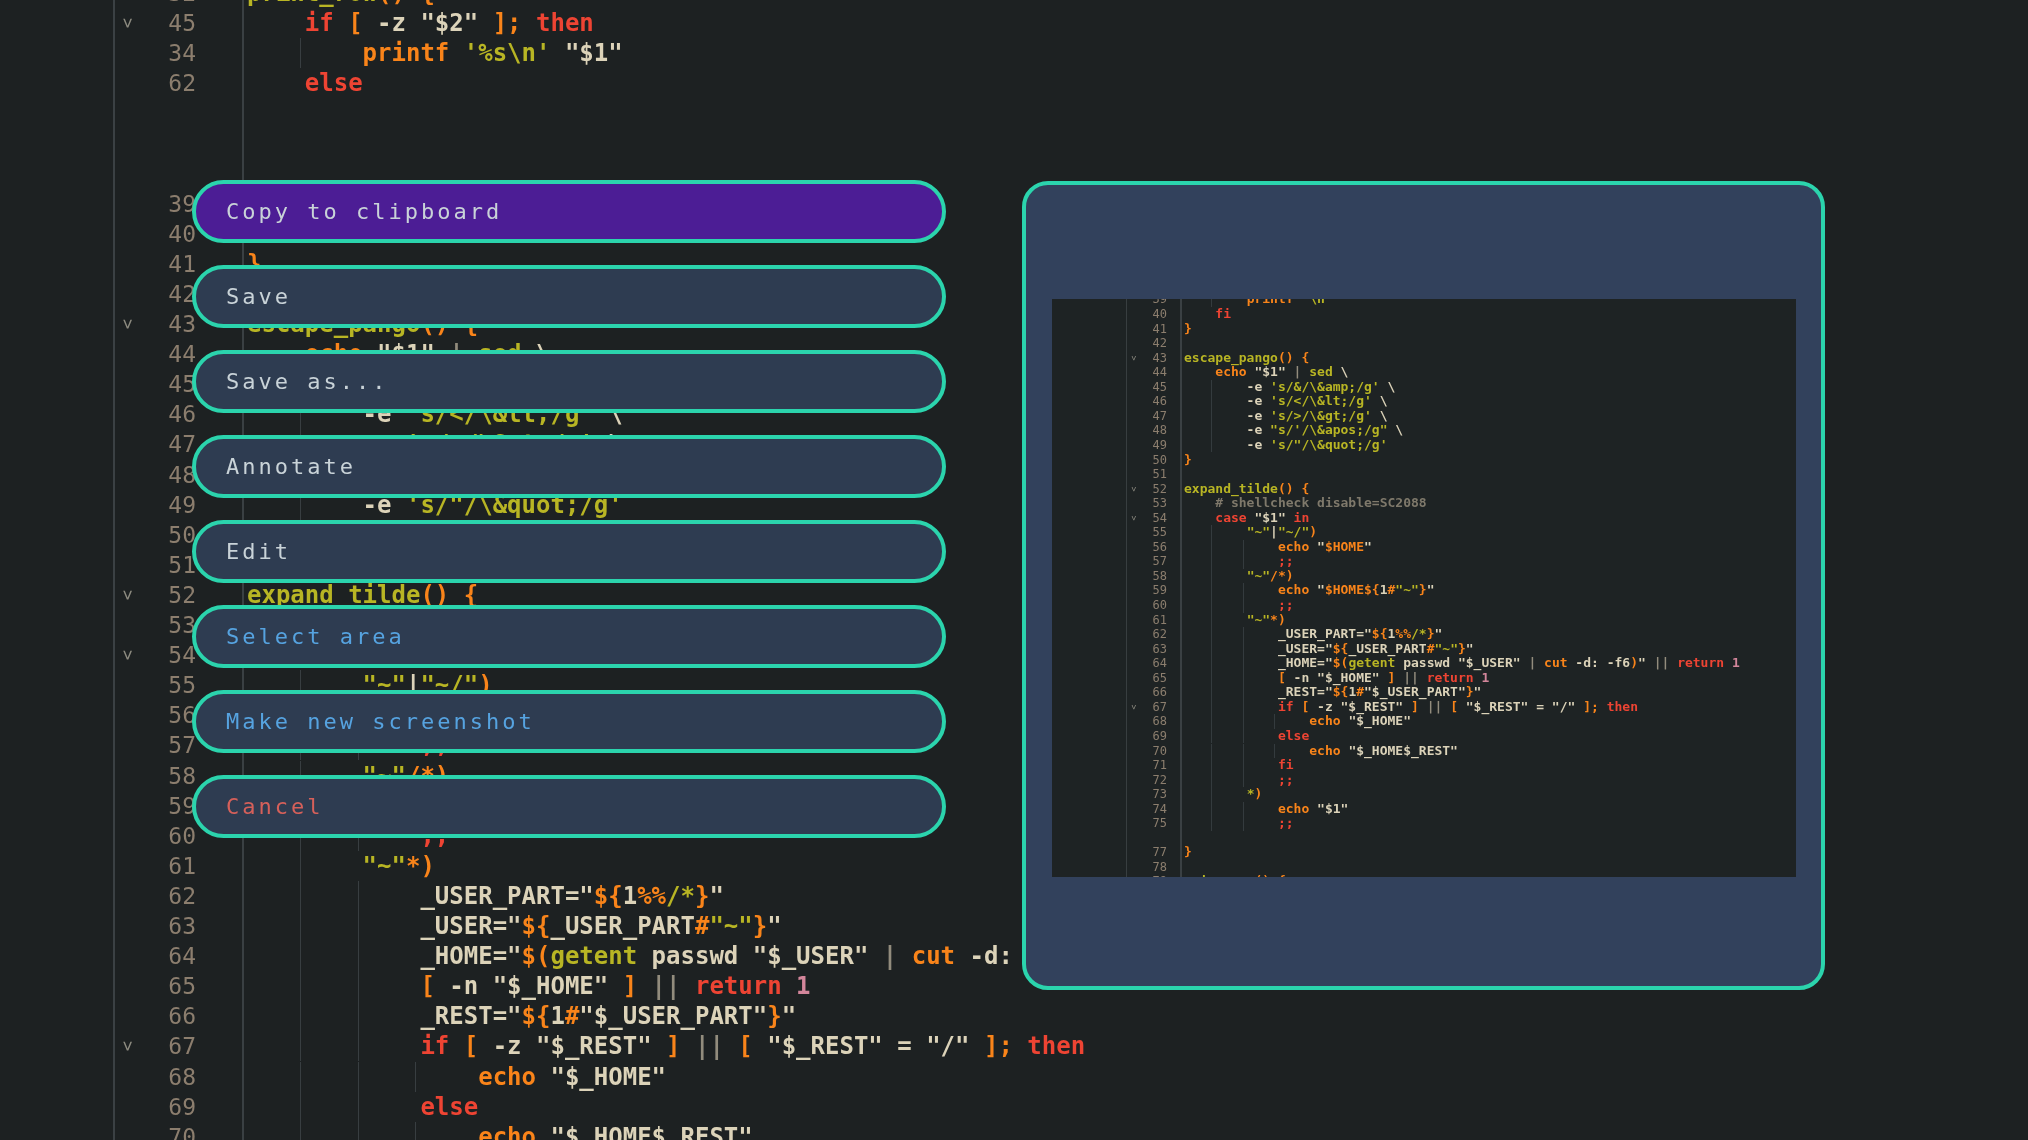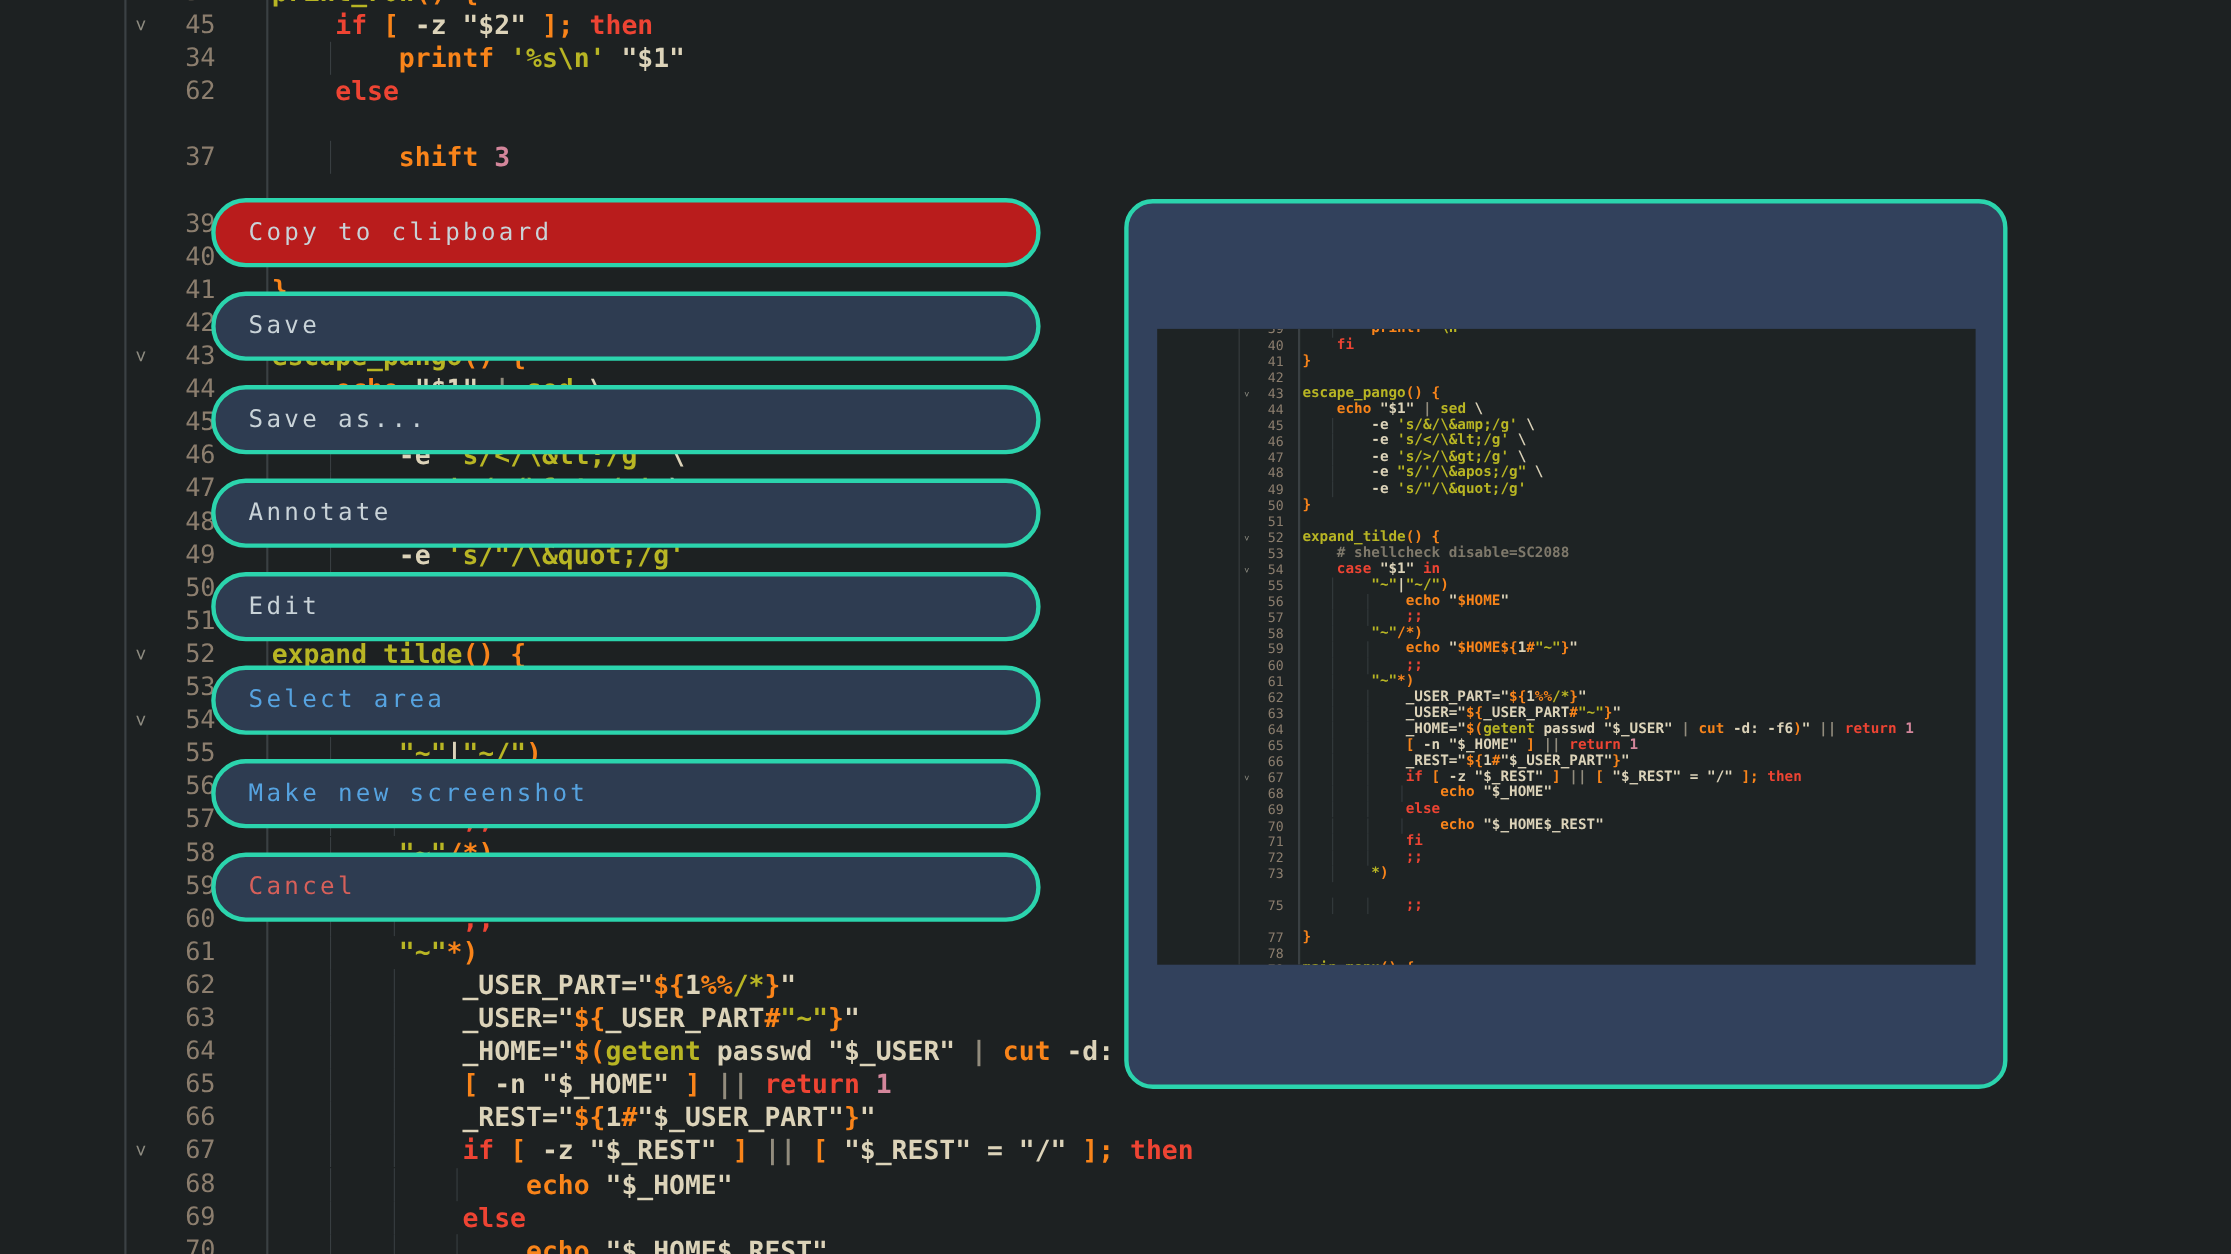--- a/index.html
+++ b/index.html
@@ -17,21 +17,21 @@
   .guide{position:absolute;top:0;bottom:0;width:1px;background:#383e41;}
   #main-code .line{height:30.1px;line-height:30.1px;}
   #main-code .num{left:138px;width:58px;font-size:23px;}
   #main-code .fold{left:117px;width:22px;font-size:17px;text-align:center;}
   #main-code .txt{left:247px;font-size:24px;}
   
   .menu-btn{position:absolute;left:192px;width:754px;height:63px;border-radius:32px;
             border:4px solid #2bd4ad;background:#2e3c51;box-sizing:border-box;
             display:flex;align-items:center;padding-left:30px;
             font-size:22px;letter-spacing:3px;font-weight:400;cursor:pointer;}
-  .menu-btn.hl{background:#b91c1c;}
+  .menu-btn.hl{background:#4c1d95;}
   
   #preview-panel{position:absolute;left:1022px;top:181px;width:803px;height:809px;
                  box-sizing:border-box;border:4px solid #2bd4ad;border-radius:26px;background:#32415c;}
   #thumb{position:absolute;left:26px;top:114px;width:744px;height:578px;background:#1e2324;overflow:hidden;}
   #thumb-code{position:absolute;inset:0;}
   #thumb-code .line{height:14.55px;line-height:14.55px;}
   #thumb-code .num{left:58px;width:57px;font-size:12px;}
   #thumb-code .fold{left:74px;width:14px;font-size:8px;text-align:center;}
   #thumb-code .txt{left:132px;font-size:13px;}
   #thumb-code .guide{background:#343b3e;}
@@ -54,25 +54,20 @@
       </div>
       <div class="line" style="top: 38.1px;">
         <span class="num">34</span>
         <div class="guide" style="left: 299.76px;"></div>
         <span class="txt"><span class="tk-w">        </span><span class="tk-o">printf </span><span class="tk-y">'%s\n'</span><span class="tk-w"> "$1"</span></span>
       </div>
       <div class="line" style="top: 68.2px;">
         <span class="num">62</span>
         <span class="txt"><span class="tk-w">    </span><span class="tk-r">else</span></span>
       </div>
-      <div class="line" style="top: 128.4px;">
-        <span class="num">37</span>
-        <div class="guide" style="left: 299.76px;"></div>
-        <span class="txt"><span class="tk-w">        </span><span class="tk-o">shift </span><span class="tk-p">3</span></span>
-      </div>
       <div class="line" style="top: 188.6px;">
         <span class="num">39</span>
         <div class="guide" style="left: 299.76px;"></div>
         <span class="txt"><span class="tk-w">        </span><span class="tk-o">printf </span><span class="tk-y">'\n'</span></span>
       </div>
       <div class="line" style="top: 218.7px;">
         <span class="num">40</span>
         <span class="txt"><span class="tk-w">    </span><span class="tk-r">fi</span></span>
       </div>
       <div class="line" style="top: 248.8px;">
@@ -431,20 +426,26 @@
             <span class="num">72</span>
             <div class="guide" style="left: 159.28px;"></div>
             <div class="guide" style="left: 190.56px;"></div>
             <span class="txt"><span class="tk-w">            </span><span class="tk-r">;;</span></span>
           </div>
           <div class="line" style="top: 488.15px;">
             <span class="num">73</span>
             <div class="guide" style="left: 159.28px;"></div>
             <span class="txt"><span class="tk-w">        </span><span class="tk-y">*</span><span class="tk-o">)</span></span>
           </div>
+          <div class="line" style="top: 502.7px;">
+            <span class="num">74</span>
+            <div class="guide" style="left: 159.28px;"></div>
+            <div class="guide" style="left: 190.56px;"></div>
+            <span class="txt"><span class="tk-w">            </span><span class="tk-o">echo </span><span class="tk-w">"$1"</span></span>
+          </div>
           <div class="line" style="top: 517.25px;">
             <span class="num">75</span>
             <div class="guide" style="left: 159.28px;"></div>
             <div class="guide" style="left: 190.56px;"></div>
             <span class="txt"><span class="tk-w">            </span><span class="tk-r">;;</span></span>
           </div>
           <div class="line" style="top: 546.35px; padding-left: 12px;">
             <span class="num">77</span>
             <span class="txt"><span class="tk-o">}</span></span>
           </div>

